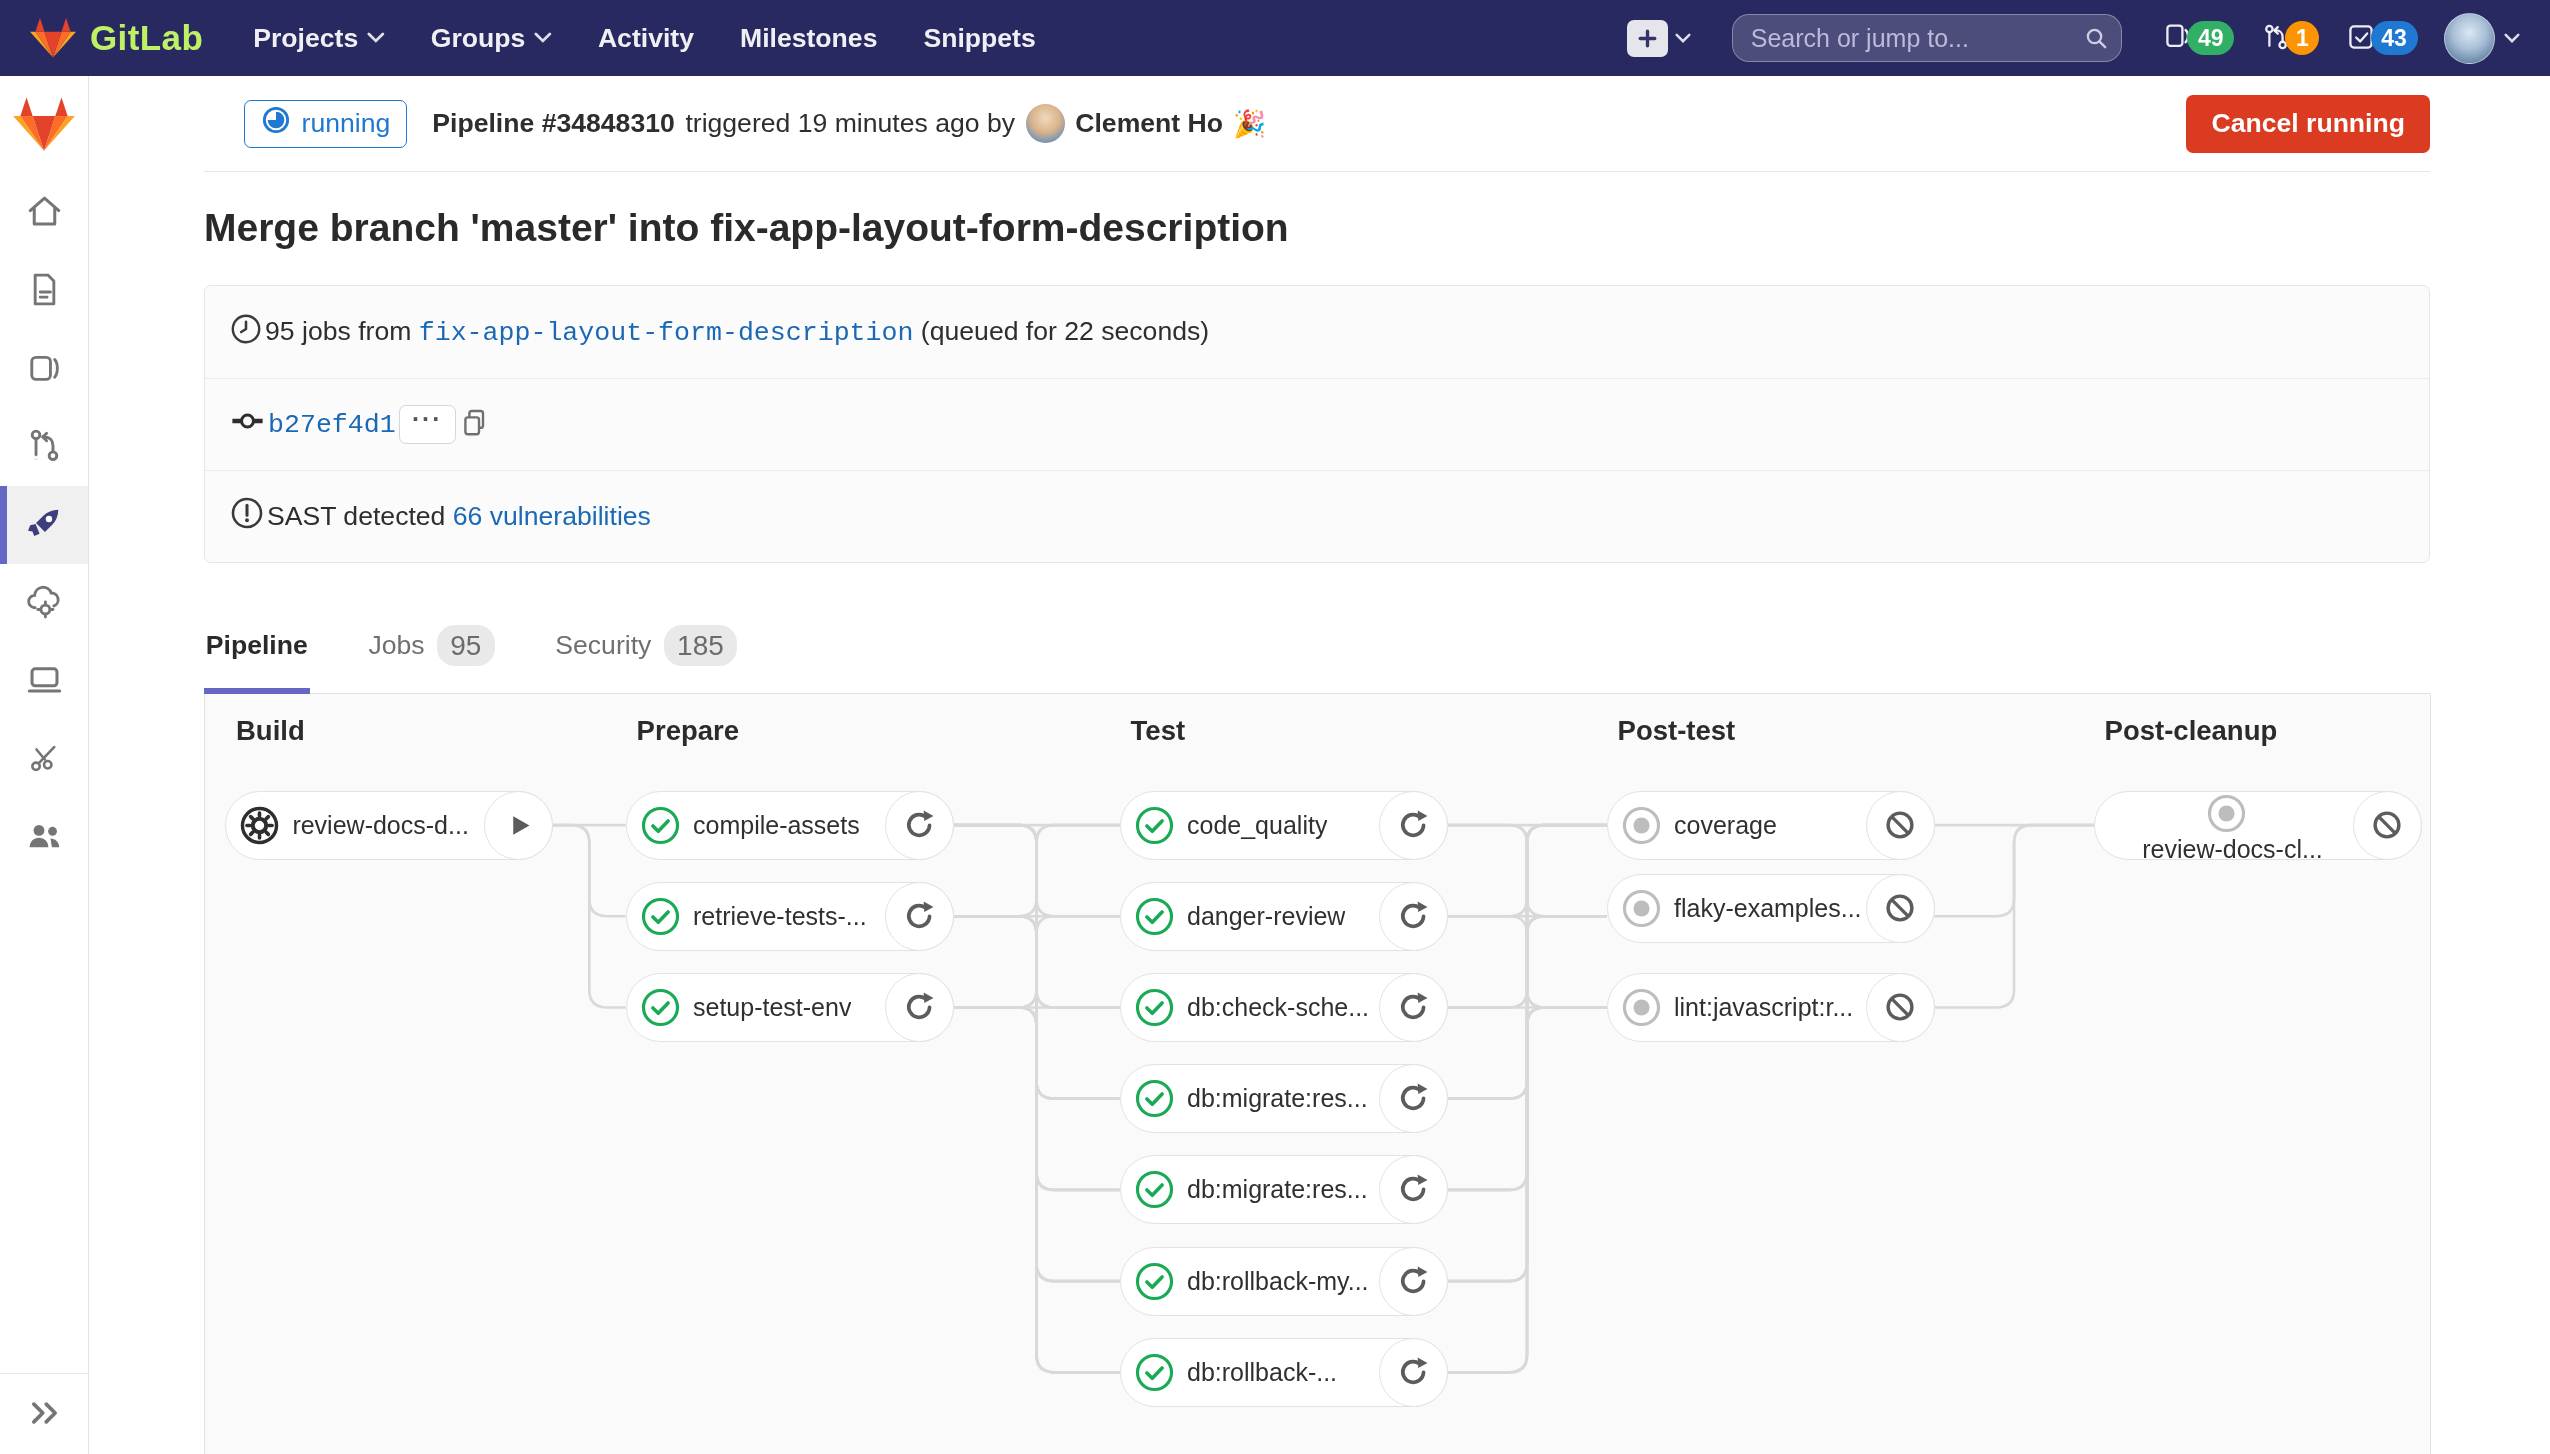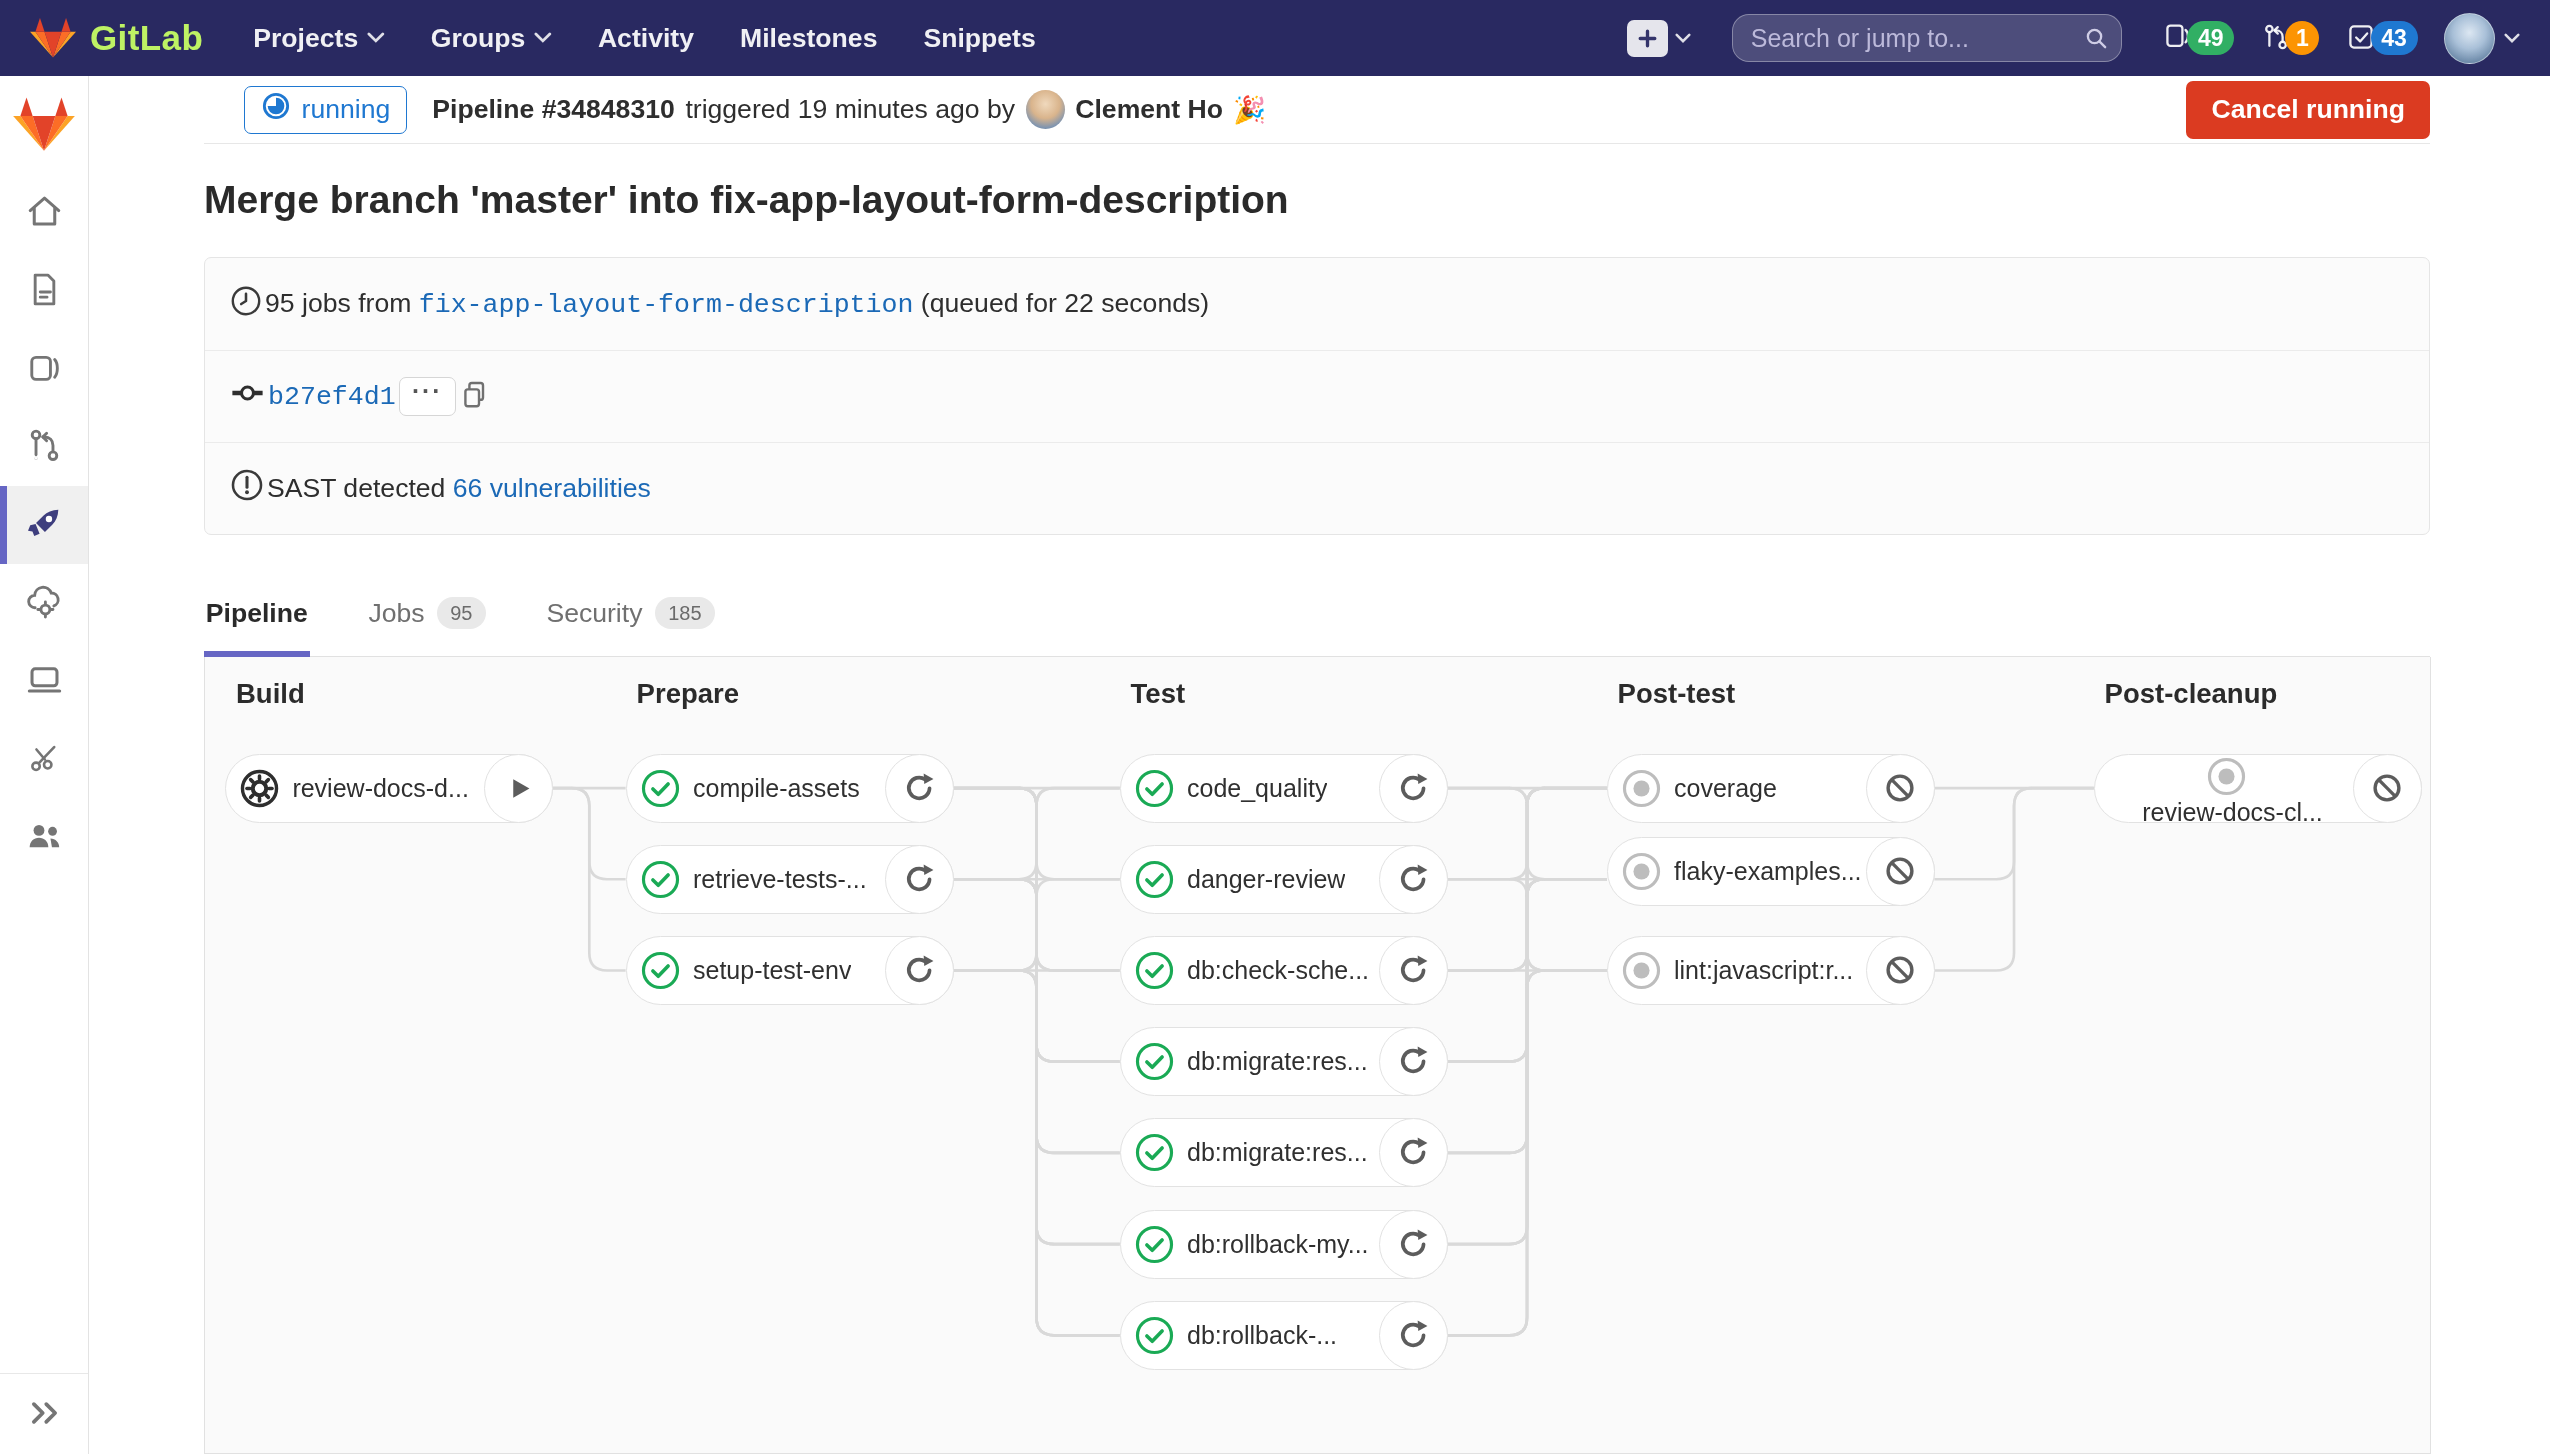--- a/index.html
+++ b/index.html
@@ -29,21 +29,21 @@
   
   .sidebar { position:absolute; left:0; top:76px; bottom:0; width:89px; background:#fff; border-right:0.9px solid #e3e3e3; }
   .project-avatar { margin:17.7px auto 23px; width:64px; display:flex; justify-content:center; cursor:pointer; }
   .side-item { height:78px; display:flex; align-items:center; justify-content:center; cursor:pointer; position:relative; color:#757575; }
   .side-item.active { background:#f0f0f0; }
   .side-item.active::before { content:""; position:absolute; left:0; top:0; bottom:0; width:7px; background:#6666c4; }
   .side-collapse { position:absolute; bottom:0; left:0; right:0; height:81px; border-top:0.9px solid #e8e8e8; display:flex; align-items:center; justify-content:center; cursor:pointer; }
 
   
   .main { margin-left:89px; padding:0 120px 0 115px; }
-  .page-header { height:68px; display:flex; align-items:center; border-bottom:0.9px solid #e7e7e7;padding-left:40px; }
+  .page-header { height:96px; display:flex; align-items:center; border-bottom:0.9px solid #e7e7e7;padding-left:40px; }
   .status-badge { display:inline-flex; align-items:center; gap:10.6px; height:48px; padding:0 16px; border:1.8px solid #1f78d1; border-radius:7px; color:#1f78d1; font-size:26.6px; cursor:pointer; }
   .header-text { margin-left:25px; font-size:26.6px; display:flex; align-items:center; gap:10.6px; white-space:nowrap; }
   .header-text b { font-weight:700; }
   .user-avatar { width:39px; height:39px; border-radius:50%;
     background: radial-gradient(circle at 50% 36%, #f0d9bd 0%, #d9b48c 45%, #7e94b0 75%, #5c7694 100%); display:inline-block; }
   .cancel-btn { margin-left:auto; background:#db3b21; color:#fff; border:none; border-radius:7px; height:58px; padding:0 25px; font-size:26.6px; font-weight:700; font-family:inherit; cursor:pointer; }
 
   h1.commit-title { font-size:39px; font-weight:700; color:#2a2a2a; margin:34px 0 35px; }
 
   .info-box { border:0.9px solid #e5e5e5; border-radius:7px; background:#fbfbfb; }
@@ -52,21 +52,21 @@
   .mono { font-family:"Liberation Mono","DejaVu Sans Mono",monospace; }
   a.link { color:#1b69b6; text-decoration:none; cursor:pointer; }
   .ellipsis-btn { border:0.9px solid #d6d6d6; background:#fff; border-radius:7px; width:57px; height:39px; font-size:25px; font-weight:700; color:#555; line-height:17.7px; display:flex; align-items:center; justify-content:center; letter-spacing:1.8px; cursor:pointer; padding-bottom:8.9px; }
   .icon-btn { background:none; border:none; cursor:pointer; display:flex; align-items:center; }
 
   
   .tabs { display:flex; gap:57px; border-bottom:0.9px solid #e1e1e1; margin-top:50px; }
   .tab { position:relative; padding:12.4px 1.8px 26.6px; font-size:26.6px; color:#707070; display:flex; align-items:center; cursor:pointer; }
   .tab.active { color:#2a2a2a; font-weight:700; }
   .tab.active::after { content:""; position:absolute; left:0; right:0; bottom:-0.9px; height:5.3px; background:#6666c4; }
-  .tab-badge { background:#e9e9e9; border-radius:17.7px; padding:4.4px 13.3px; font-size:20px; color:#6b6b6b; margin-left:12.4px; font-weight:400;text-align:center; }
+  .tab-badge { background:#e9e9e9; border-radius:17.7px; padding:4.4px 13.3px; font-size:28px; color:#6b6b6b; margin-left:12.4px; font-weight:400;text-align:center; }
 
   
   #graph { position:relative; width:2227px; height:797px; background:#fafafa; border:0.9px solid #e1e1e1; border-top:none; }
   #connectors { position:absolute; inset:0; z-index:0; }
   .stage { position:absolute; top:0; width:328px; height:100%; z-index:1; }
   .stage-title { position:absolute; top:21px; left:10.6px; font-size:27.5px; font-weight:700; color:#2b2b2b; }
   .job { position:absolute; left:0; width:328px; height:69px; background:#fff; border:0.9px solid #e2e2e2; border-radius:35px; display:flex; align-items:center; padding:0 74px 0 11.5px; cursor:pointer; }
   .jicon { width:43px; height:43px; flex:0 0 auto; display:flex; }
   .jname { margin-left:11.5px; font-size:25px; color:#303030; white-space:nowrap; overflow:hidden; }
   .jaction { position:absolute; right:-0.9px; top:-0.9px; width:69px; height:69px; border:0.9px solid #e2e2e2; border-radius:50%; display:flex; align-items:center; justify-content:center; background:#fff; cursor:pointer; }

